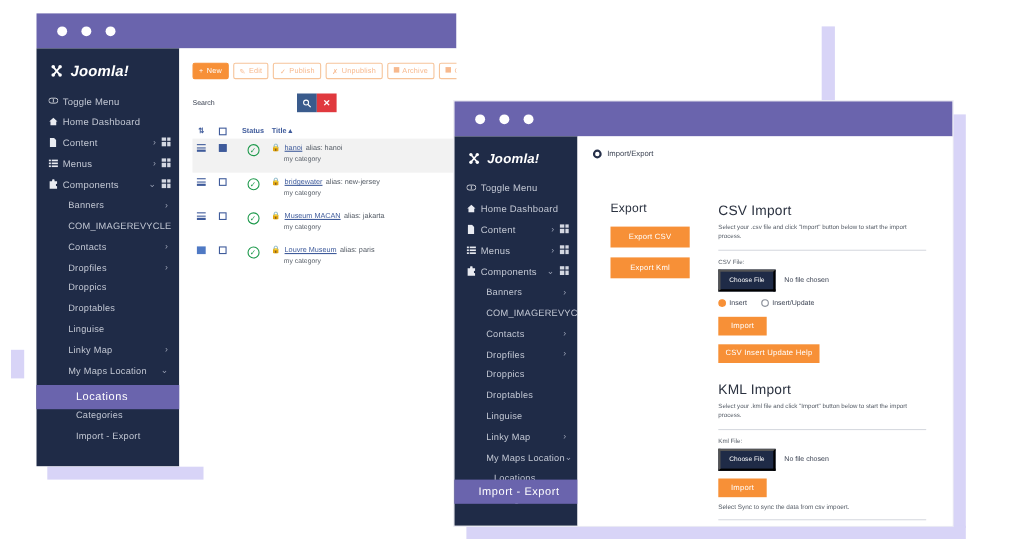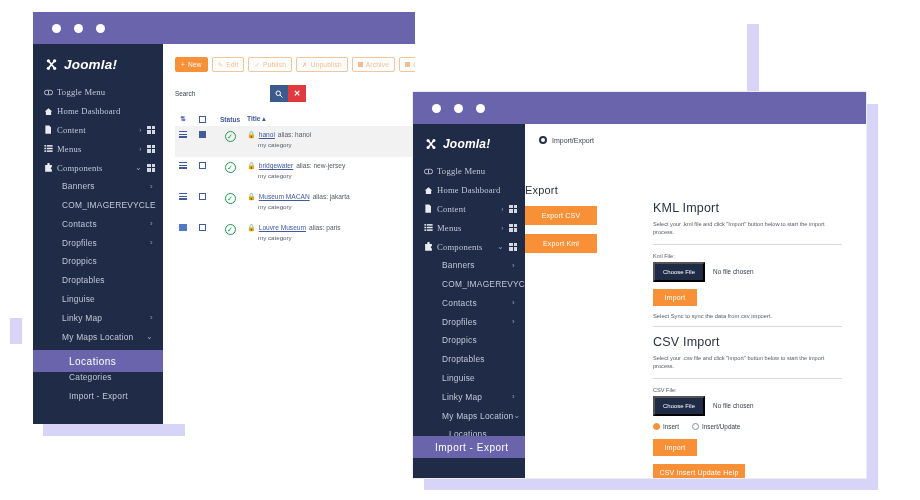--- a/index.html
+++ b/index.html
@@ -21,24 +21,24 @@
 
   .wbody { display: flex; align-items: stretch; }
 
   
   .sidebar { background: #1f2b47; flex: 0 0 auto; padding-top: 9px; position: relative; }
   .brand { display: flex; align-items: center; gap: 5px; padding: 4px 0 11px 11px; }
   .brand svg { display:block; }
   .brand-text { color: #ffffff; font-size: 13.5px; letter-spacing: .2px; font-weight: 700; font-style: italic; }
 
   .nav-item {
-    display: flex; align-items: center;
+    display: flex; align-items: flex-start;
     color: #c3c8d4; font-size: 8.6px;
     padding: 4.4px 8px 4.4px 11px;
-    white-space: nowrap; letter-spacing: .22px; font-family: Liberation Serif, serif;
+    white-space: nowrap; letter-spacing: .22px;
   }
   .nav-item .ni { width: 13px; flex: 0 0 13px; display:flex; align-items:center; color:#e9ebf1; }
   .nav-item .nl { flex: 1 1 auto; }
   .nav-item .chev { font-size: 8px; color: #9aa1b4; padding-right: 5px; }
   .nav-item .grid { width: 8px; height: 8px; flex: 0 0 8px; display:grid; grid-template-columns:1fr 1fr; grid-template-rows:1fr 1fr; gap:1px; }
   .nav-item .grid i { background:#d4d8e2; display:block; }
 
   .sub-item {
     display: flex; align-items: center; justify-content: space-between;
     color: #c3c8d4; font-size: 8.4px;
@@ -101,21 +101,21 @@
   .tlink { color: #3f5b9b; text-decoration: underline; }
   .alias { color: #555c66; }
   .tcat { font-size: 6.2px; color: #555c66; padding-left: 11px; margin-top: 2px; }
 
   
   .crumb { display: flex; align-items: center; gap: 5px; padding: 12px 0 0 14px; }
   .crumb .cdot { width: 8px; height: 8px; border-radius: 50%; border: 2px solid #26304a; }
   .crumb span { font-size: 7px; color: #3b4252; }
 
   .panes { display: flex; padding: 40px 0 0 0; }
-  .pane-export { width: 128px; flex: 0 0 128px; }
+  .pane-export { width: 128px; flex: 0 0 128px; padding-left: 30px; }
   .pane-import { flex: 1 1 auto; padding-right: 24px; }
 
   .h-exp { font-size: 11px; color: #2b3240; margin-bottom: 10px; letter-spacing: .2px; }
   .obtn {
     background: #f79037; color: #ffffff; border: 0;
     font-size: 7px; letter-spacing: .2px;
     padding: 6px 0; width: 72px; text-align: center; display: block;
     margin-bottom: 9px;
   }
   .obtn.sm { width: 44px; padding: 5px 0; margin-bottom: 0; }
@@ -574,37 +574,20 @@
       <div class="panes">
 
         <div class="pane-export">
           <div class="h-exp">Export</div>
           <button class="obtn">Export CSV</button>
           <button class="obtn">Export Kml</button>
         </div>
 
         <div class="pane-import">
 
-          <div style="margin-top:17px;">
-            <div class="h-imp">KML Import</div>
-            <div class="p-imp">Select your .kml file and click "Import" button below to start the import process.</div>
-            <div class="rule"></div>
-            <div class="flabel">Kml File:</div>
-            <div class="filerow">
-              <button class="choose">Choose File</button>
-              <span class="nofile">No file chosen</span>
-            </div>
-            <div style="margin-top:7px;">
-              <button class="obtn sm">Import</button>
-            </div>
-            <div class="note">Select Sync to sync the data from csv impoert.</div>
-            <div class="rule" style="margin:7px 0 8px 0;"></div>
-
-          </div>
-
           <div>
             <div class="h-imp">CSV Import</div>
             <div class="p-imp">Select your .csv file and click "Import" button below to start the import process.</div>
             <div class="rule"></div>
             <div class="flabel">CSV File:</div>
             <div class="filerow">
               <button class="choose">Choose File</button>
               <span class="nofile">No file chosen</span>
             </div>
             <div class="radios">
@@ -617,17 +600,34 @@
                 <span>Insert/Update</span>
               </label>
             </div>
             <div style="margin-top:9px;">
               <button class="obtn sm">Import</button>
             </div>
             <div style="margin-top:8px;">
               <button class="obtn md">CSV Insert Update Help</button>
             </div>
           </div>
+
+          <div style="margin-top:17px;">
+            <div class="h-imp">KML Import</div>
+            <div class="p-imp">Select your .kml file and click "Import" button below to start the import process.</div>
+            <div class="rule"></div>
+            <div class="flabel">Kml File:</div>
+            <div class="filerow">
+              <button class="choose">Choose File</button>
+              <span class="nofile">No file chosen</span>
+            </div>
+            <div style="margin-top:7px;">
+              <button class="obtn sm">Import</button>
+            </div>
+            <div class="note">Select Sync to sync the data from csv impoert.</div>
+            <div class="rule" style="margin:7px 0 8px 0;"></div>
+
+          </div>
         </div>
       </div>
     </div>
   </div>
 </div>
 
 </body></html>

